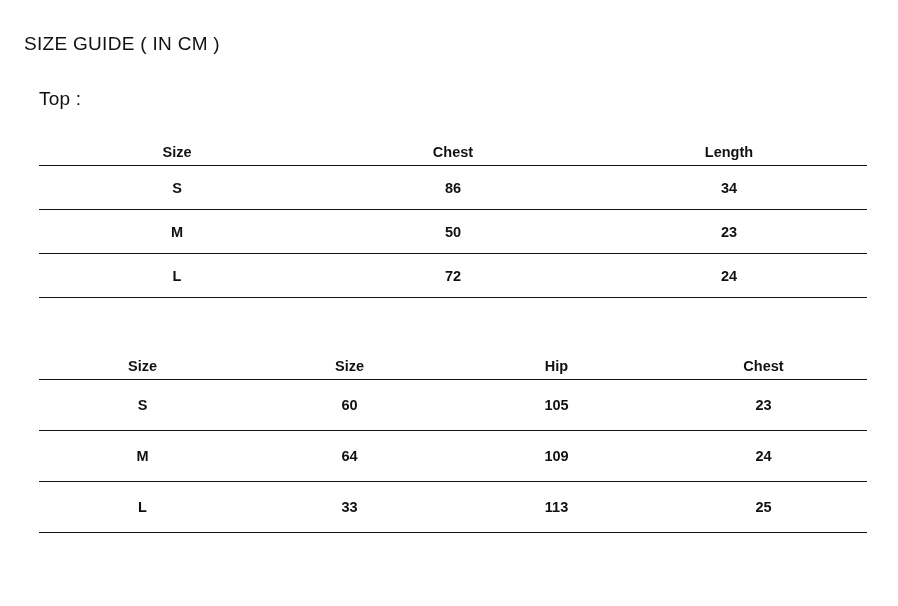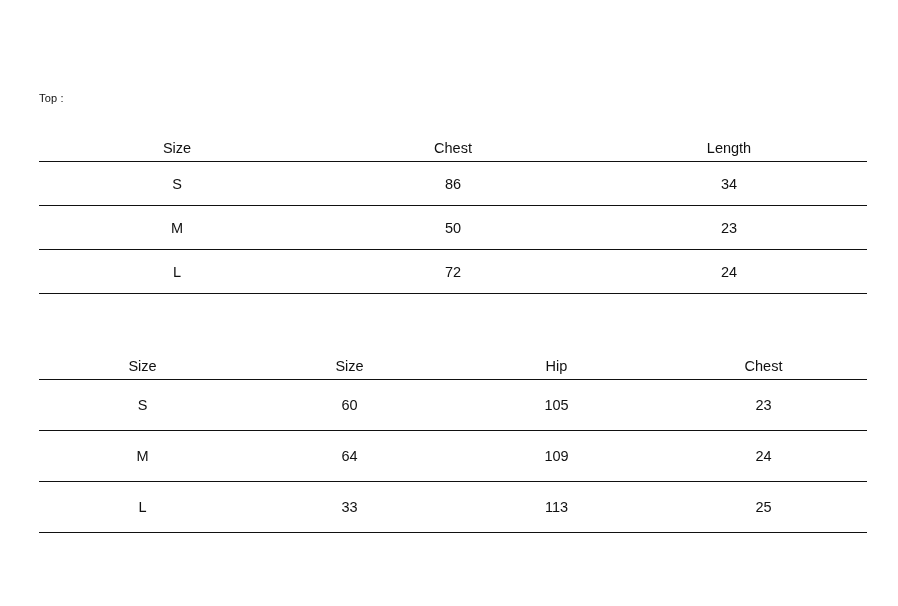--- a/index.html
+++ b/index.html
@@ -25,21 +25,21 @@
     position: absolute;
     left: 24px;
     top: 33px;
     font-size: 19px;
     font-weight: 400;
     letter-spacing: 0.3px;
     color: #111111;
     white-space: nowrap;
   }
   .section-label {
-    font-size: 11px;
+    font-size: 19px;
     font-weight: 400;
     color: #111111;
     letter-spacing: 0.2px;
   }
   .section {
     position: absolute;
     left: 0;
     width: 898px;
   }
   #section-top { top: 88px; }
@@ -52,21 +52,21 @@
 
   table.size-table {
     width: 828px;
     margin-left: 39px;
     border-collapse: collapse;
     table-layout: fixed;
   }
   table.size-table th,
   table.size-table td {
     text-align: center;
-    font-weight: 400;
+    font-weight: 700;
     font-size: 14.5px;
     color: #111111;
     padding: 0;
     height: 43px;
     vertical-align: middle;
   }
   table.size-table thead th {
     border-bottom: 1.6px solid #111111;
     height: 38px;
     padding-bottom: 5px;
@@ -87,20 +87,21 @@
   #table-bottom col.c2 { width: 207px; }
   #table-bottom col.c3 { width: 207px; }
 
   #table-bottom tbody td { height: 50px; }
 </style>
 </head>
 <body>
 
 <div class="page">
 
+  <div class="title">SIZE GUIDE ( IN CM )</div>
 
   <div class="section" id="section-top">
     <div class="section-label-wrap">
       <span class="section-label">Top :</span>
     </div>
     <table class="size-table" id="table-top">
       <colgroup>
         <col class="c0">
           <col class="c1">
           <col class="c2">

